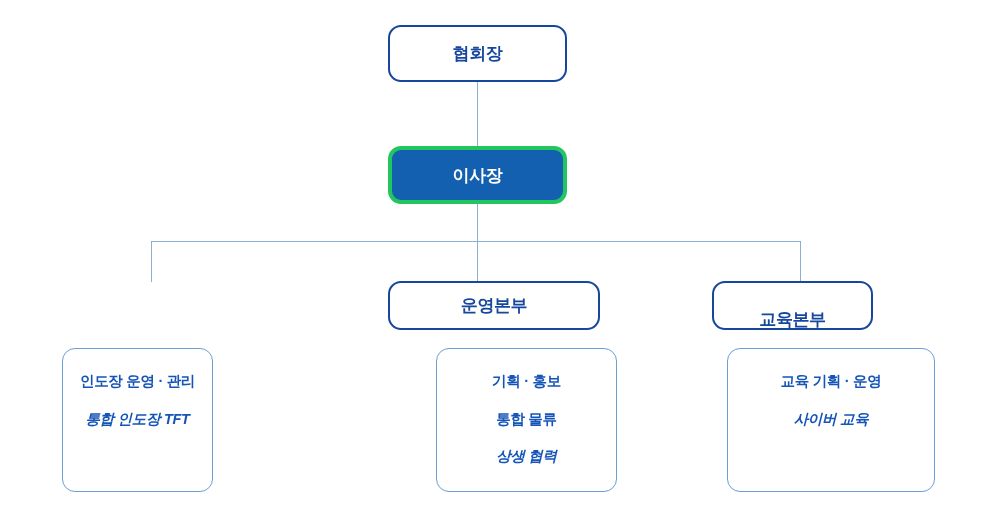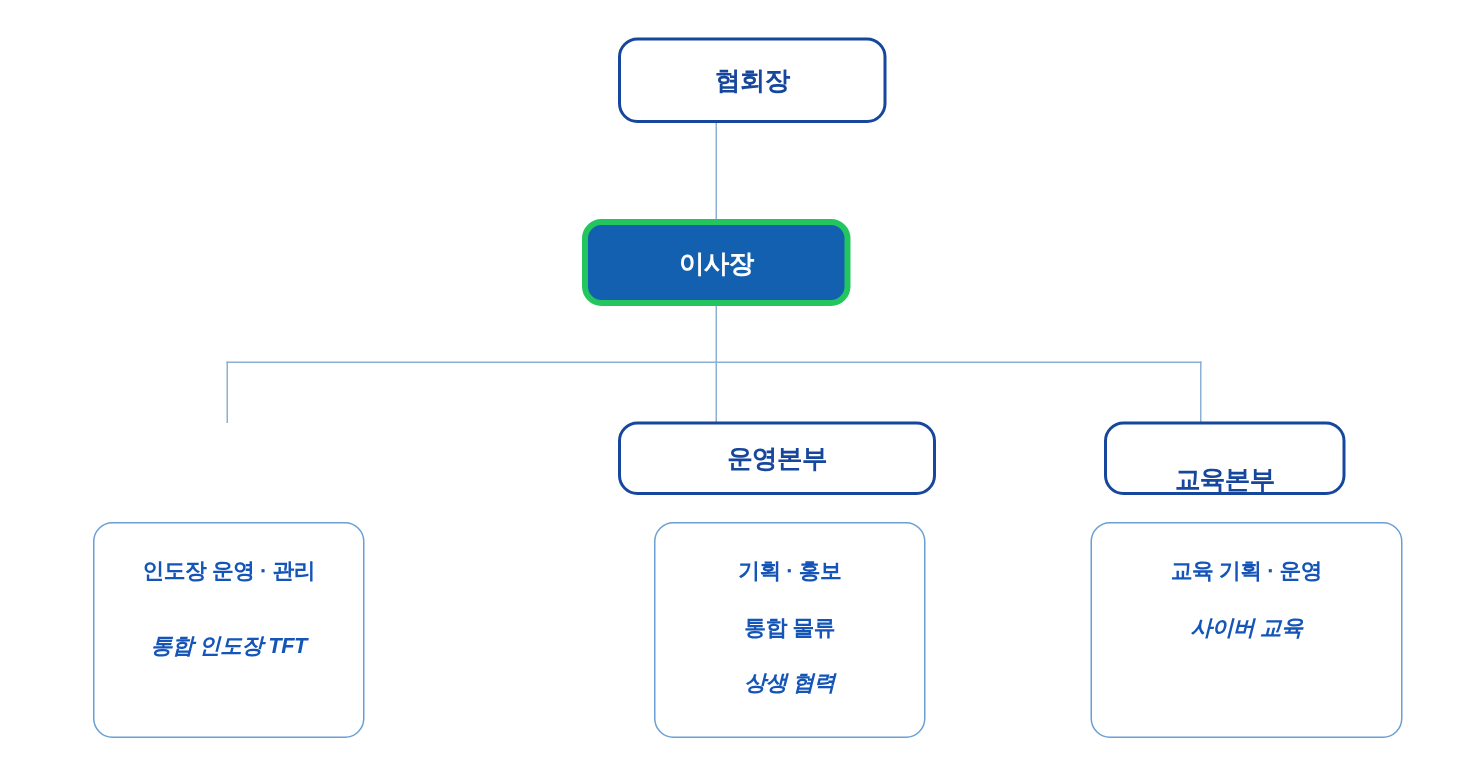--- a/index.html
+++ b/index.html
@@ -35,21 +35,20 @@
     display: flex;
     align-items: center;
     justify-content: center;
     border-radius: 13px;
     background: #ffffff;
   }
 
   
   .node.outlined {
     border: 2px solid #16479D;
-    margin-left: 24px;
   }
   .node.outlined .node-label {
     color: #16479D;
     font-size: 17px;
     font-weight: 700;
     letter-spacing: -0.4px;
     line-height: 1;
   }
 
   
@@ -113,21 +112,21 @@
 
 
   <div class="node outlined" style="left:388px; top:281px; width:212px; height:49px;">
     <span class="node-label">운영본부</span>
   </div>
 
   <div class="node outlined" style="left:712px; top:281px; width:161px; height:49px;align-items:flex-end;">
     <span class="node-label">교육본부</span>
   </div>
 
-  <div class="content-box" style="left:62px; top:348px; width:181px; height:144px;gap:12px;">
+  <div class="content-box" style="left:62px; top:348px; width:151px; height:144px;">
     <span class="content-item">인도장 운영 · 관리</span>
     <span class="content-item">통합 인도장 TFT</span>
   </div>
 
   <div class="content-box" style="left:388px; top:348px; width:181px; height:144px;margin-left:48px;">
     <span class="content-item">기획 · 홍보</span>
     <span class="content-item">통합 물류</span>
     <span class="content-item">상생 협력</span>
   </div>
 

